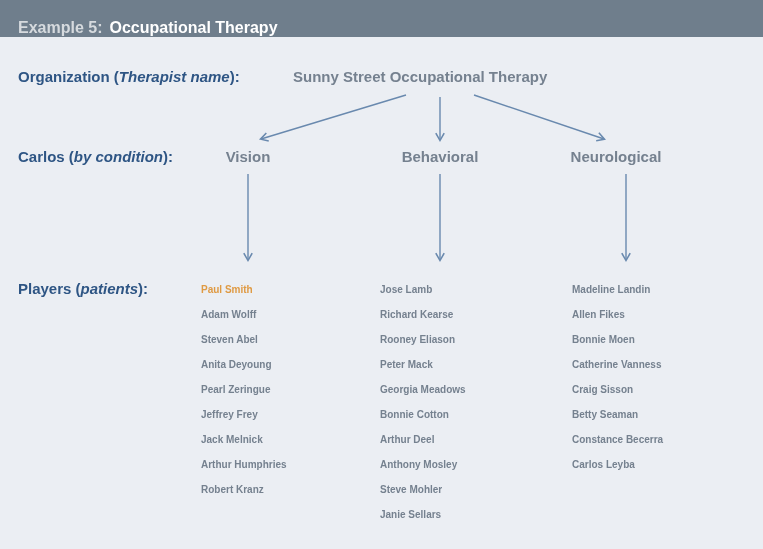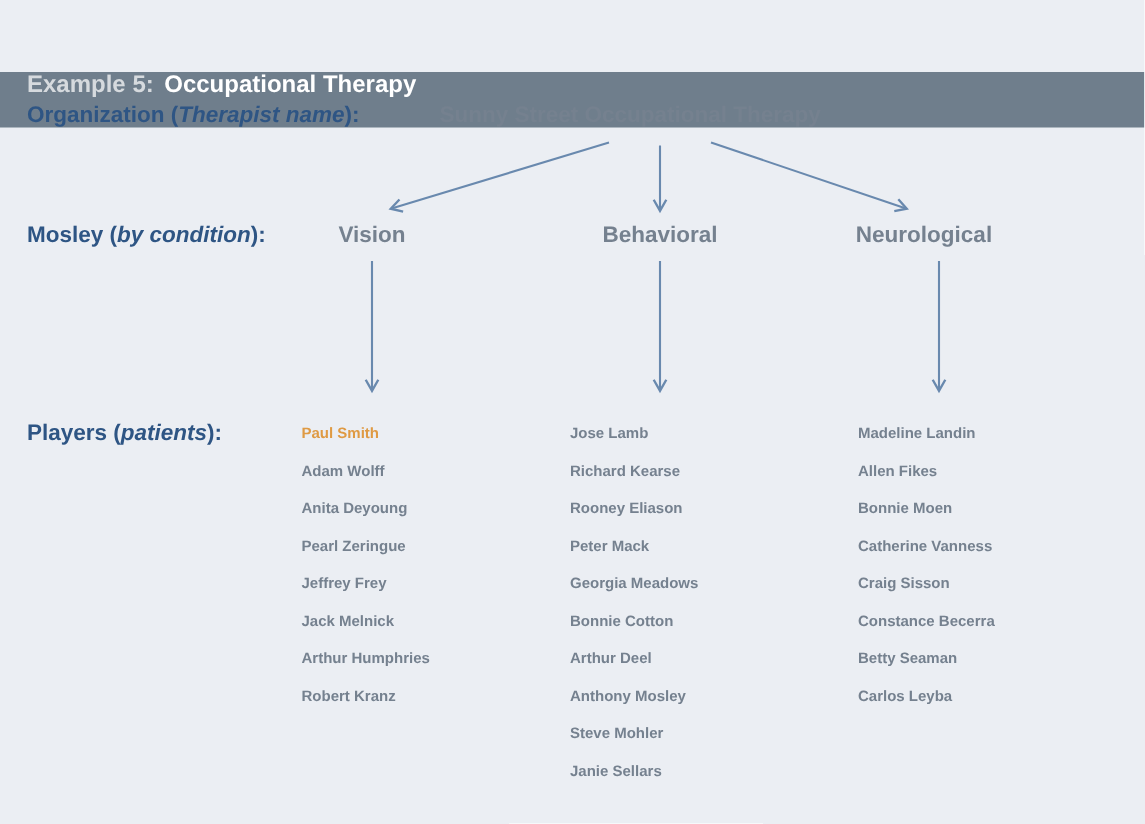--- a/index.html
+++ b/index.html
@@ -13,26 +13,25 @@
     background: var(--page-bg, #EBEEF3);
     overflow: hidden;
   }
 
   .header {
     position: absolute;
     top: 0; left: 0; right: 0;
     height: 37px;
     background: var(--header-bg, #6F7E8C);
     display: flex;
-    align-items: flex-start;
+    align-items: flex-end;
     padding-left: 18px;
     gap: 7px;
     font-size: 16px;
     font-weight: bold;
-    margin-top: 48px;
   }
   .header .prefix { color: #D6DADE; }
   .header .title  { color: #FFFFFF; }
 
   .navy-label {
     position: absolute;
     color: var(--label-navy, #2E5584);
     font-size: 15px;
     font-weight: bold;
     line-height: 20px;
@@ -105,33 +104,34 @@
     <line class="arrow-line" x1="440" y1="174" x2="440" y2="260" marker-end="url(#arrowhead)"></line>
     <line class="arrow-line" x1="626" y1="174" x2="626" y2="260" marker-end="url(#arrowhead)"></line>
   </svg>
 
   <div class="navy-label" style="left:18px; top:67px">
     <span>Organization (</span><em>Therapist name</em><span>):</span>
   </div>
   <div class="gray-text abs" style="left:293px; top:67px">Sunny Street Occupational Therapy</div>
 
   <div class="navy-label" style="left:18px; top:147px">
-    <span>Mosley (</span><em>by condition</em><span>):</span>
+    <span>Carlos (</span><em>by condition</em><span>):</span>
   </div>
   <div class="group-name gray-text" style="left:248px; top:147px">Vision</div>
   <div class="group-name gray-text" style="left:440px; top:147px">Behavioral</div>
   <div class="group-name gray-text" style="left:616px; top:147px">Neurological</div>
 
   <div class="navy-label" style="left:18px; top:279px">
     <span>Players (</span><em>patients</em><span>):</span>
   </div>
 
   <div class="player-col" style="left:201px; top:277px">
       <div class="player-name highlight">Paul Smith</div>
       <div class="player-name">Adam Wolff</div>
+      <div class="player-name">Steven Abel</div>
       <div class="player-name">Anita Deyoung</div>
       <div class="player-name">Pearl Zeringue</div>
       <div class="player-name">Jeffrey Frey</div>
       <div class="player-name">Jack Melnick</div>
       <div class="player-name">Arthur Humphries</div>
       <div class="player-name">Robert Kranz</div>
     </div>
   <div class="player-col" style="left:380px; top:277px">
       <div class="player-name">Jose Lamb</div>
       <div class="player-name">Richard Kearse</div>
@@ -143,18 +143,18 @@
       <div class="player-name">Anthony Mosley</div>
       <div class="player-name">Steve Mohler</div>
       <div class="player-name">Janie Sellars</div>
     </div>
   <div class="player-col" style="left:572px; top:277px">
       <div class="player-name">Madeline Landin</div>
       <div class="player-name">Allen Fikes</div>
       <div class="player-name">Bonnie Moen</div>
       <div class="player-name">Catherine Vanness</div>
       <div class="player-name">Craig Sisson</div>
+      <div class="player-name">Betty Seaman</div>
       <div class="player-name">Constance Becerra</div>
-      <div class="player-name">Betty Seaman</div>
       <div class="player-name">Carlos Leyba</div>
     </div>
 
 </div>
 
 </body></html>

